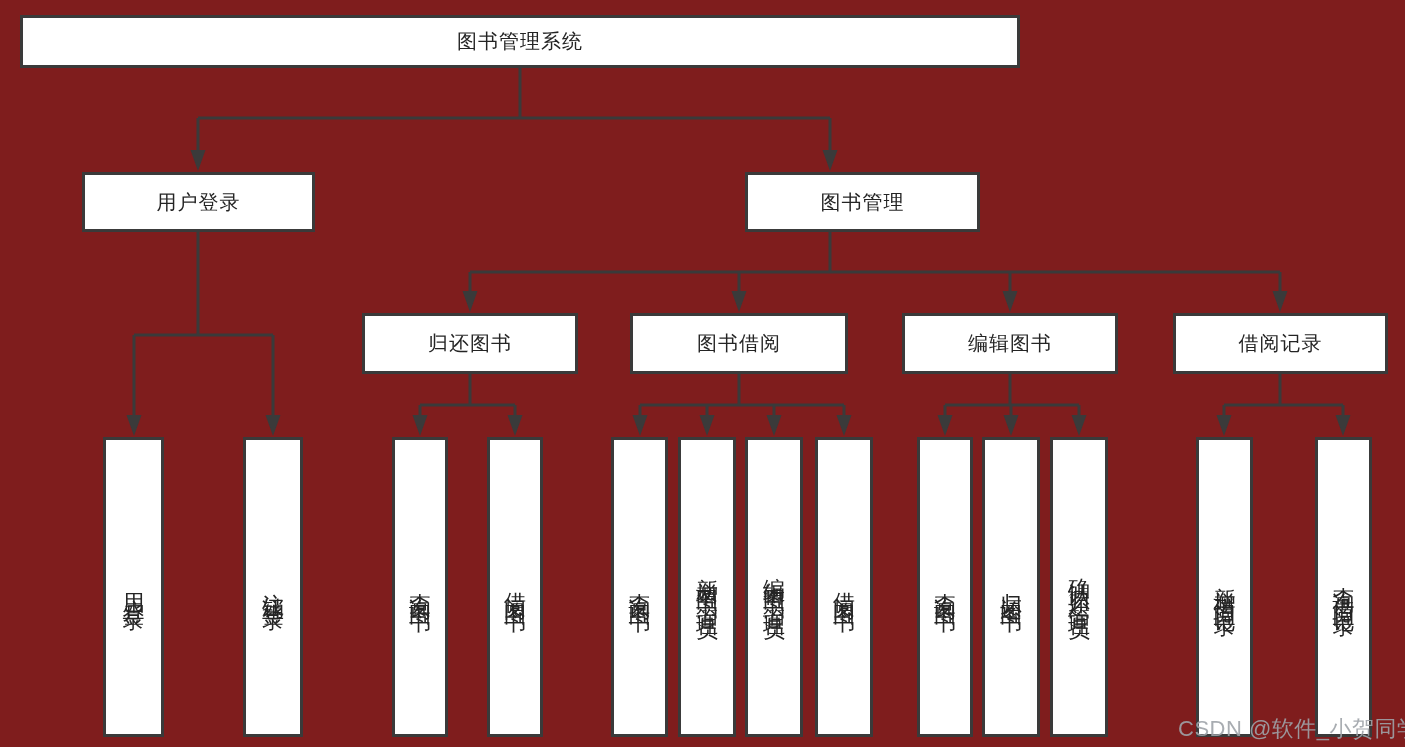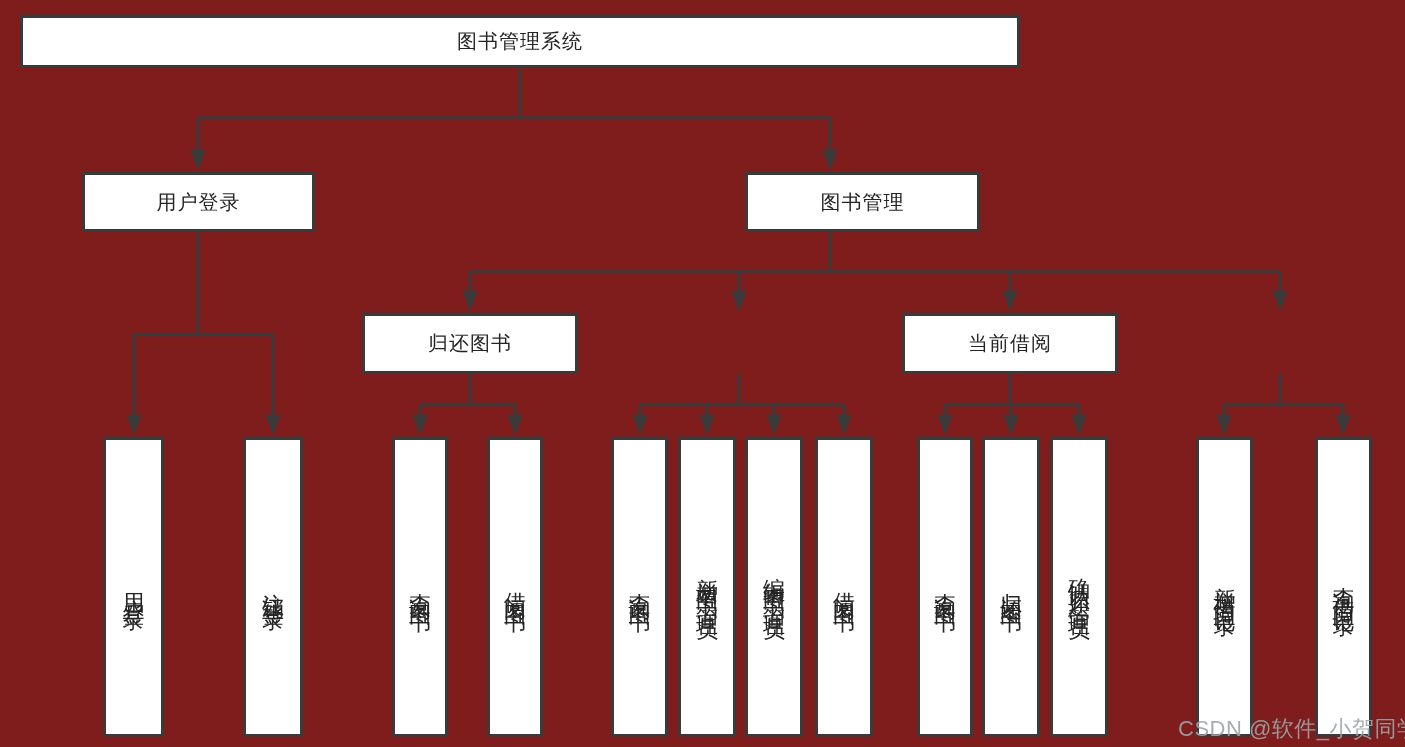--- a/index.html
+++ b/index.html
@@ -127,21 +127,23 @@
       <polygon points="1335.5,415 1350.5,415 1343,436"></polygon>
     </g>
   </svg>
 
   <div class="box h n-root">图书管理系统</div>
 
   <div class="box h n-login">用户登录</div>
   <div class="box h n-mgmt">图书管理</div>
 
   <div class="box h n-newrec">归还图书</div>
-  <div class="box h n-cur">当前借阅</div>
+  <div class="box h n-borrow">图书借阅</div>
+  <div class="box h n-cur">编辑图书</div>
+  <div class="box h n-rec">借阅记录</div>
 
   <div class="box v leaf l-u1">用户登录</div>
   <div class="box v leaf l-u2">注销登录</div>
 
   <div class="box v leaf l-n1">查询图书</div>
   <div class="box v leaf l-n2">借阅图书</div>
 
   <div class="box v leaf l-b1">查询图书</div>
   <div class="box v leaf l-b2">新增图书（管理员）</div>
   <div class="box v leaf l-b3">编辑图书（管理员）</div>

